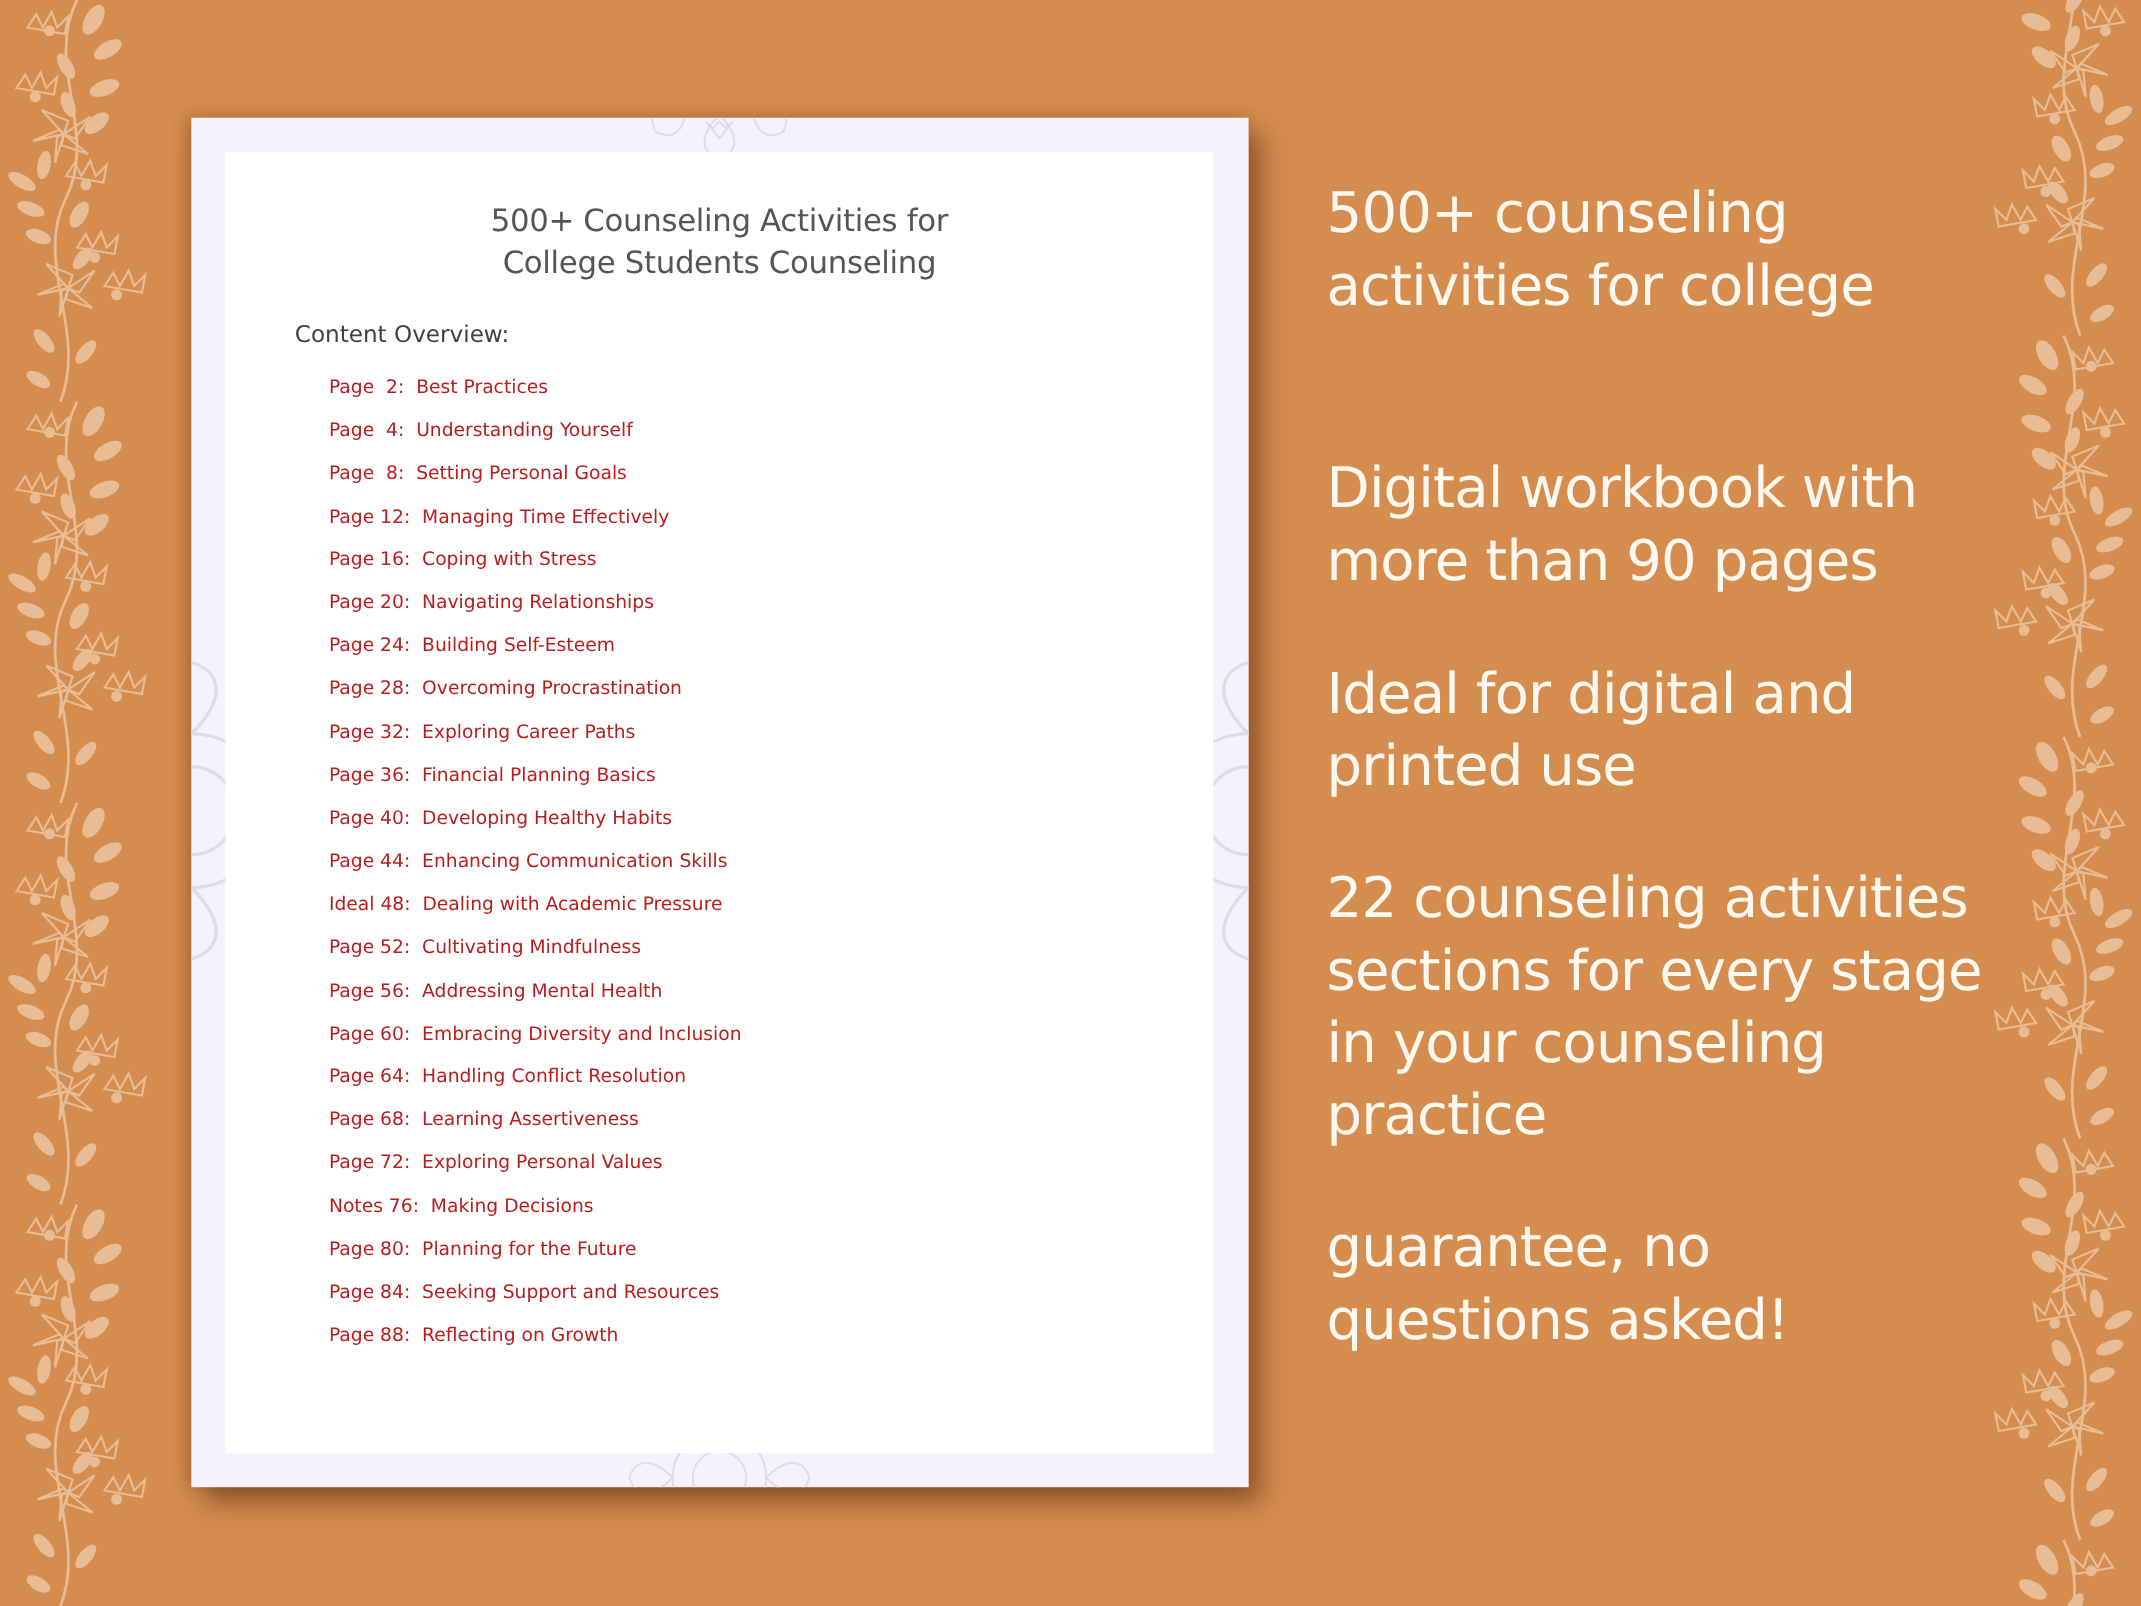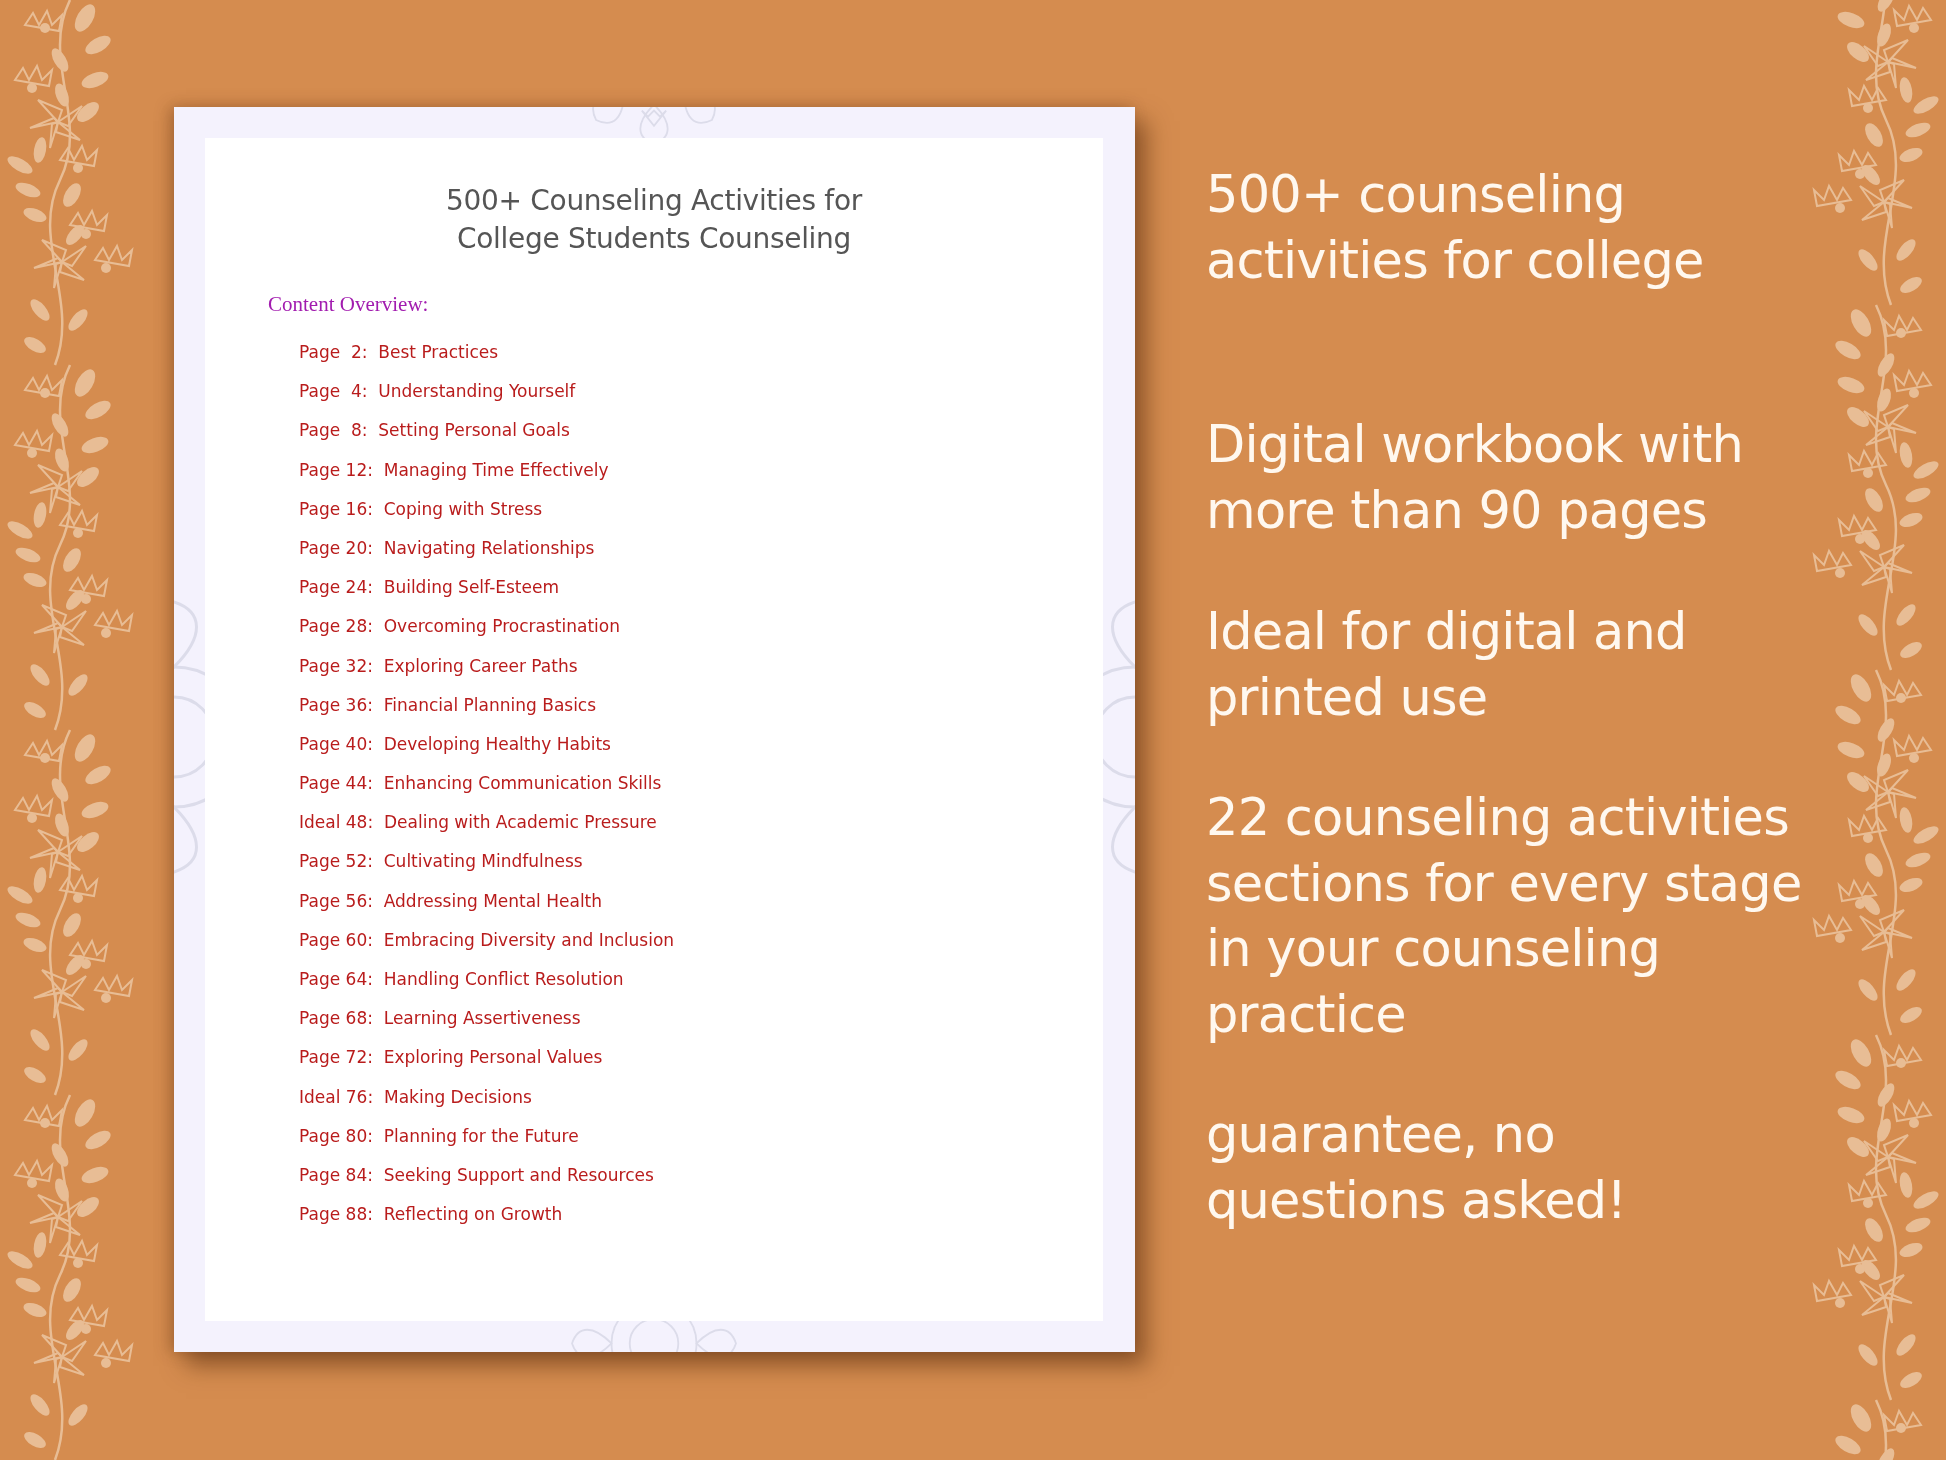--- a/index.html
+++ b/index.html
@@ -23,21 +23,21 @@
   .doc-inner {
     position: absolute; left: 31px; top: 31px; width: 898px; height: 1183px;
     background: #FFFFFF;
   }
   .doc-title {
     position: absolute; left: 0; width: 898px; top: 44px; text-align: center;
     color: #555; font-size: 28px; line-height: 38px; font-weight: normal;
     font-family: "DejaVu Sans", sans-serif; letter-spacing: -0.3px;
   }
   .overview-label {
-    position: absolute; left: 63px; top: 154px; color: #a21caf; font-size: 21px; font-family: Liberation Serif, serif;
+    position: absolute; left: 63px; top: 154px; color: #404040; font-size: 21px;
   }
   .toc { position: absolute; left: 94px; top: 204px; margin: 0; padding: 0; list-style: none; }
   .toc li {
     height: 39.2px; line-height: 20px; font-size: 17px; color: #b91c1c; white-space: pre;
   }
   .toc .pg { display: inline-block; }
   .features {
     position: absolute; left: 1206px; top: 0; width: 620px;
     color: #FFF8EF; font-size: 51px; line-height: 65.5px;
     font-family: "DejaVu Sans", sans-serif; font-weight: normal; letter-spacing: -0.8px;
@@ -165,21 +165,21 @@
       <li><span class="pg">Page 36:</span>  <span>Financial Planning Basics</span></li>
       <li><span class="pg">Page 40:</span>  <span>Developing Healthy Habits</span></li>
       <li><span class="pg">Page 44:</span>  <span>Enhancing Communication Skills</span></li>
       <li><span class="pg">Ideal 48:</span>  <span>Dealing with Academic Pressure</span></li>
       <li><span class="pg">Page 52:</span>  <span>Cultivating Mindfulness</span></li>
       <li><span class="pg">Page 56:</span>  <span>Addressing Mental Health</span></li>
       <li><span class="pg">Page 60:</span>  <span>Embracing Diversity and Inclusion</span></li>
       <li><span class="pg">Page 64:</span>  <span>Handling Conflict Resolution</span></li>
       <li><span class="pg">Page 68:</span>  <span>Learning Assertiveness</span></li>
       <li><span class="pg">Page 72:</span>  <span>Exploring Personal Values</span></li>
-      <li><span class="pg">Ideal 76:</span>  <span>Making Decisions</span></li>
+      <li><span class="pg">Notes 76:</span>  <span>Making Decisions</span></li>
       <li><span class="pg">Page 80:</span>  <span>Planning for the Future</span></li>
       <li><span class="pg">Page 84:</span>  <span>Seeking Support and Resources</span></li>
       <li><span class="pg">Page 88:</span>  <span>Reflecting on Growth</span></li>
     </ul>
   </div>
 </div>
 
 <div class="features">
   <div class="feature" style="top:162px;">
     <div>500+ counseling</div>

